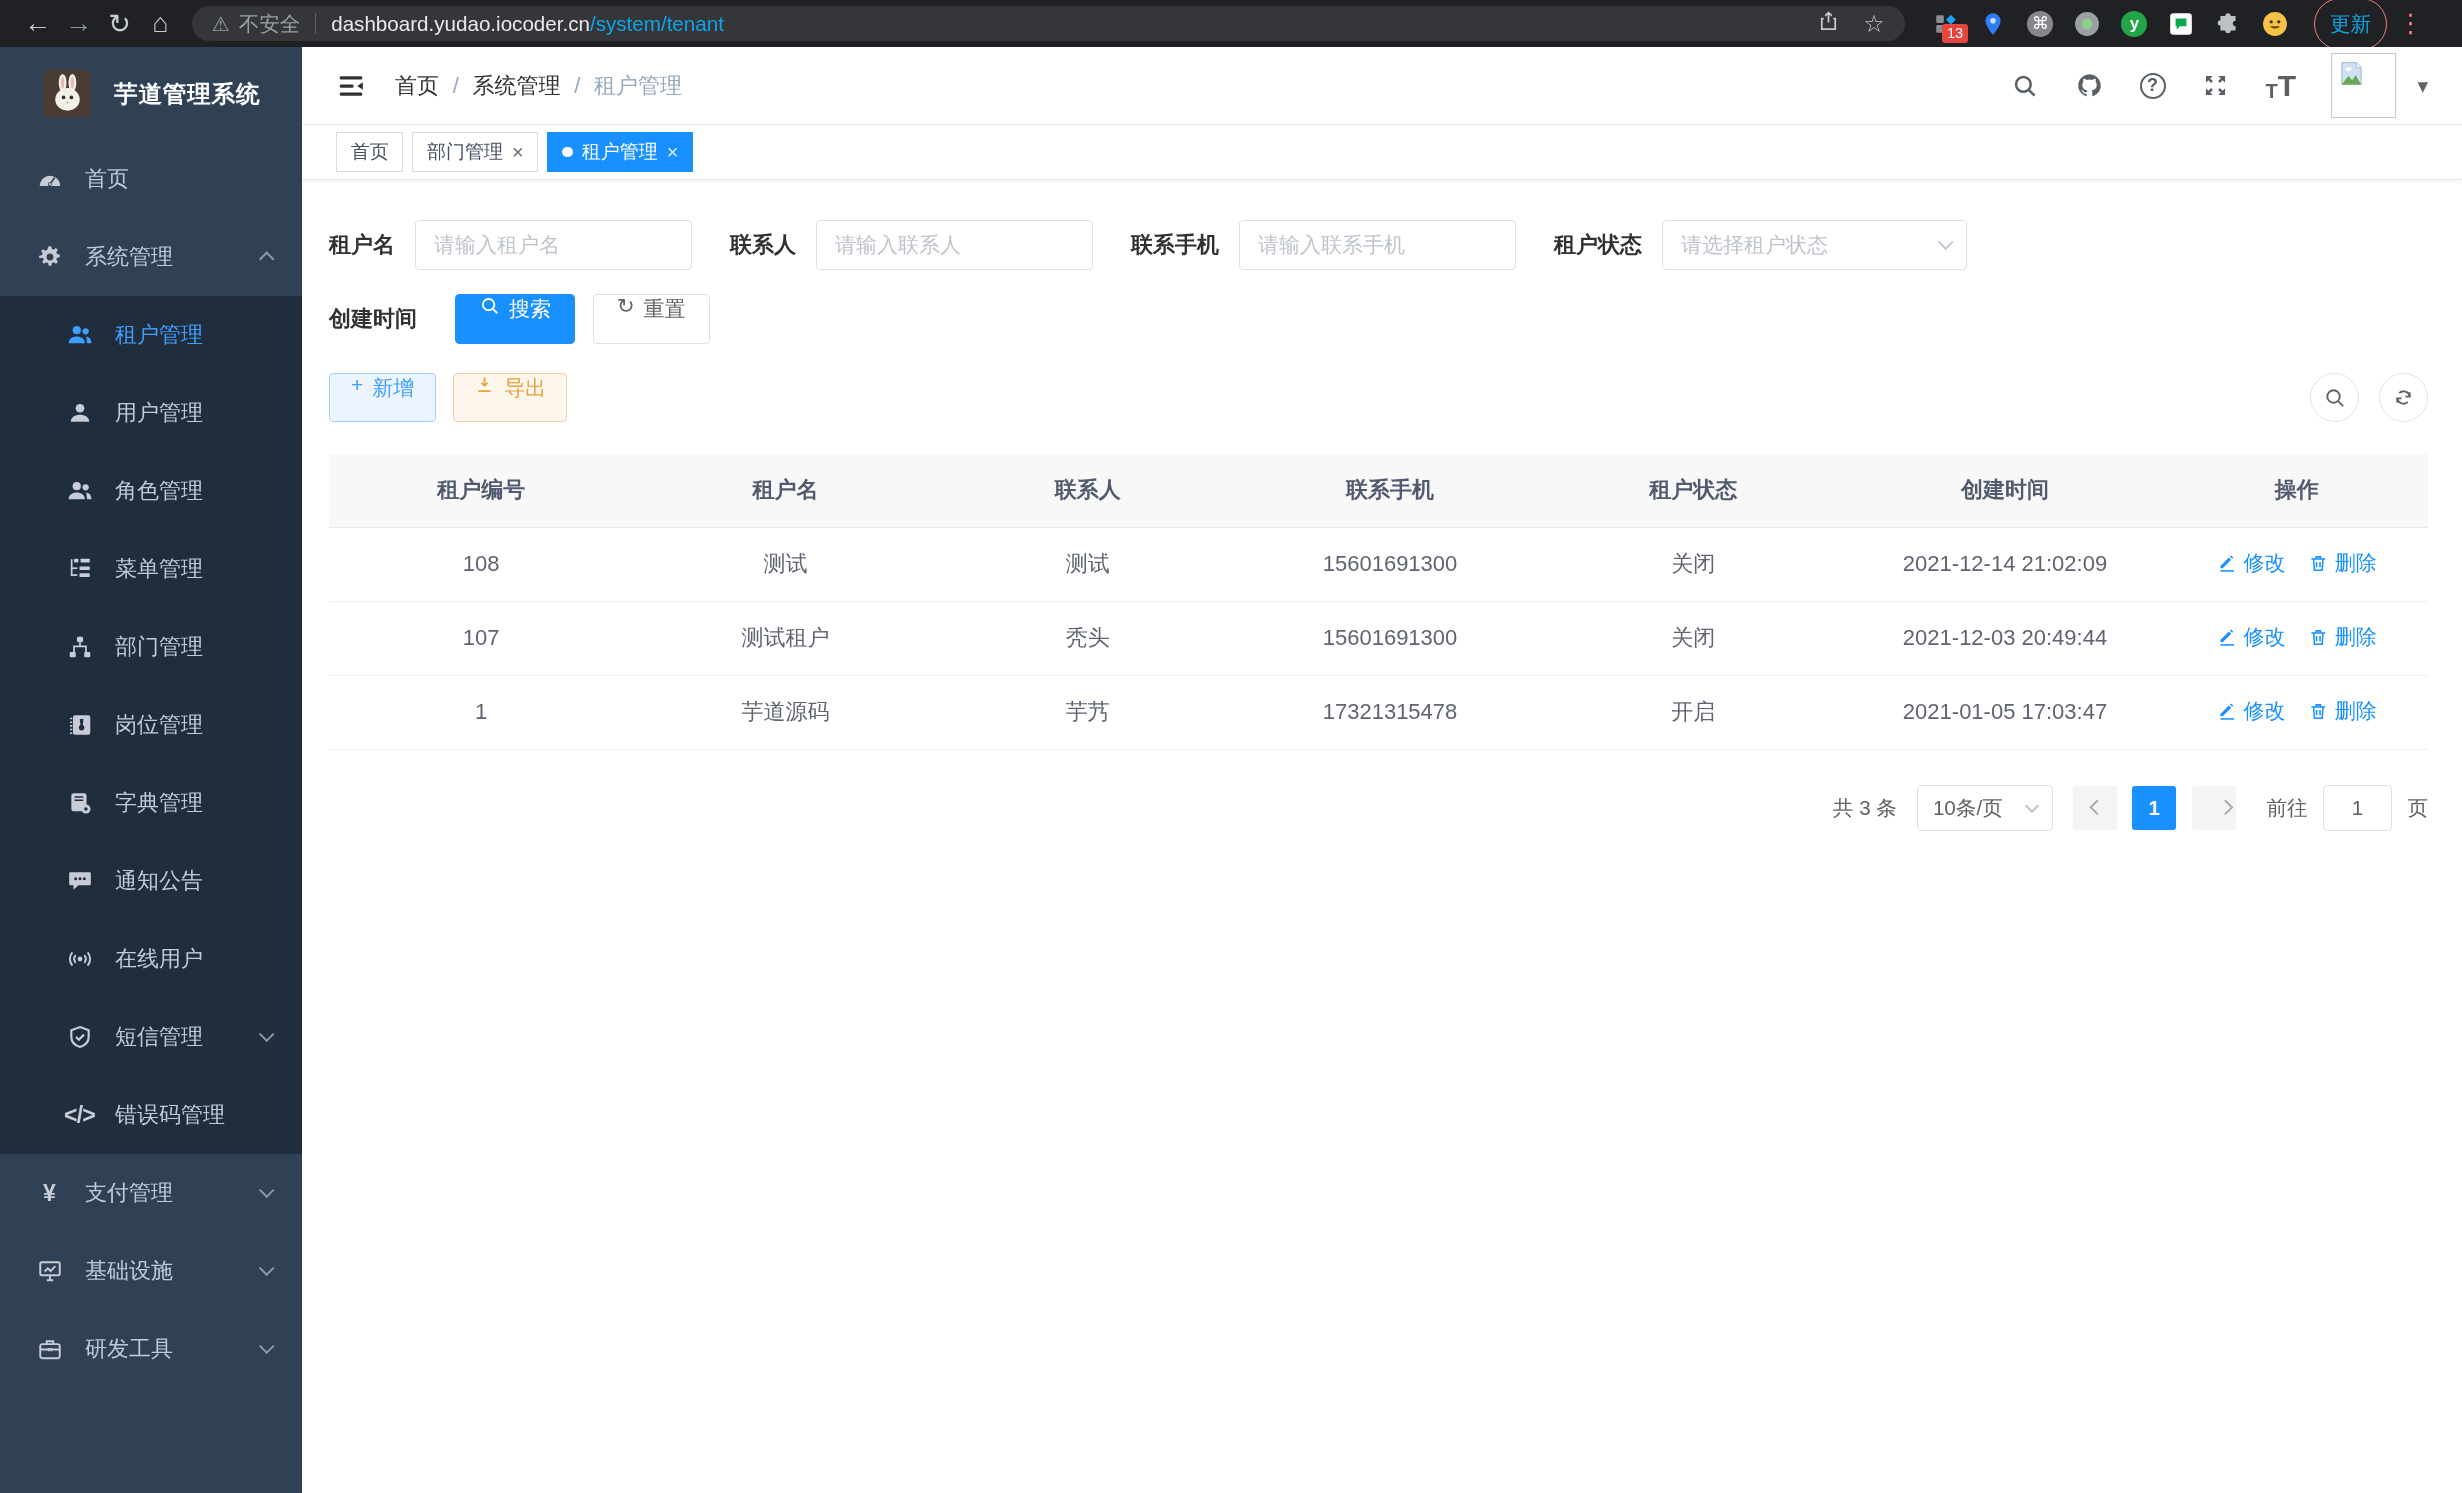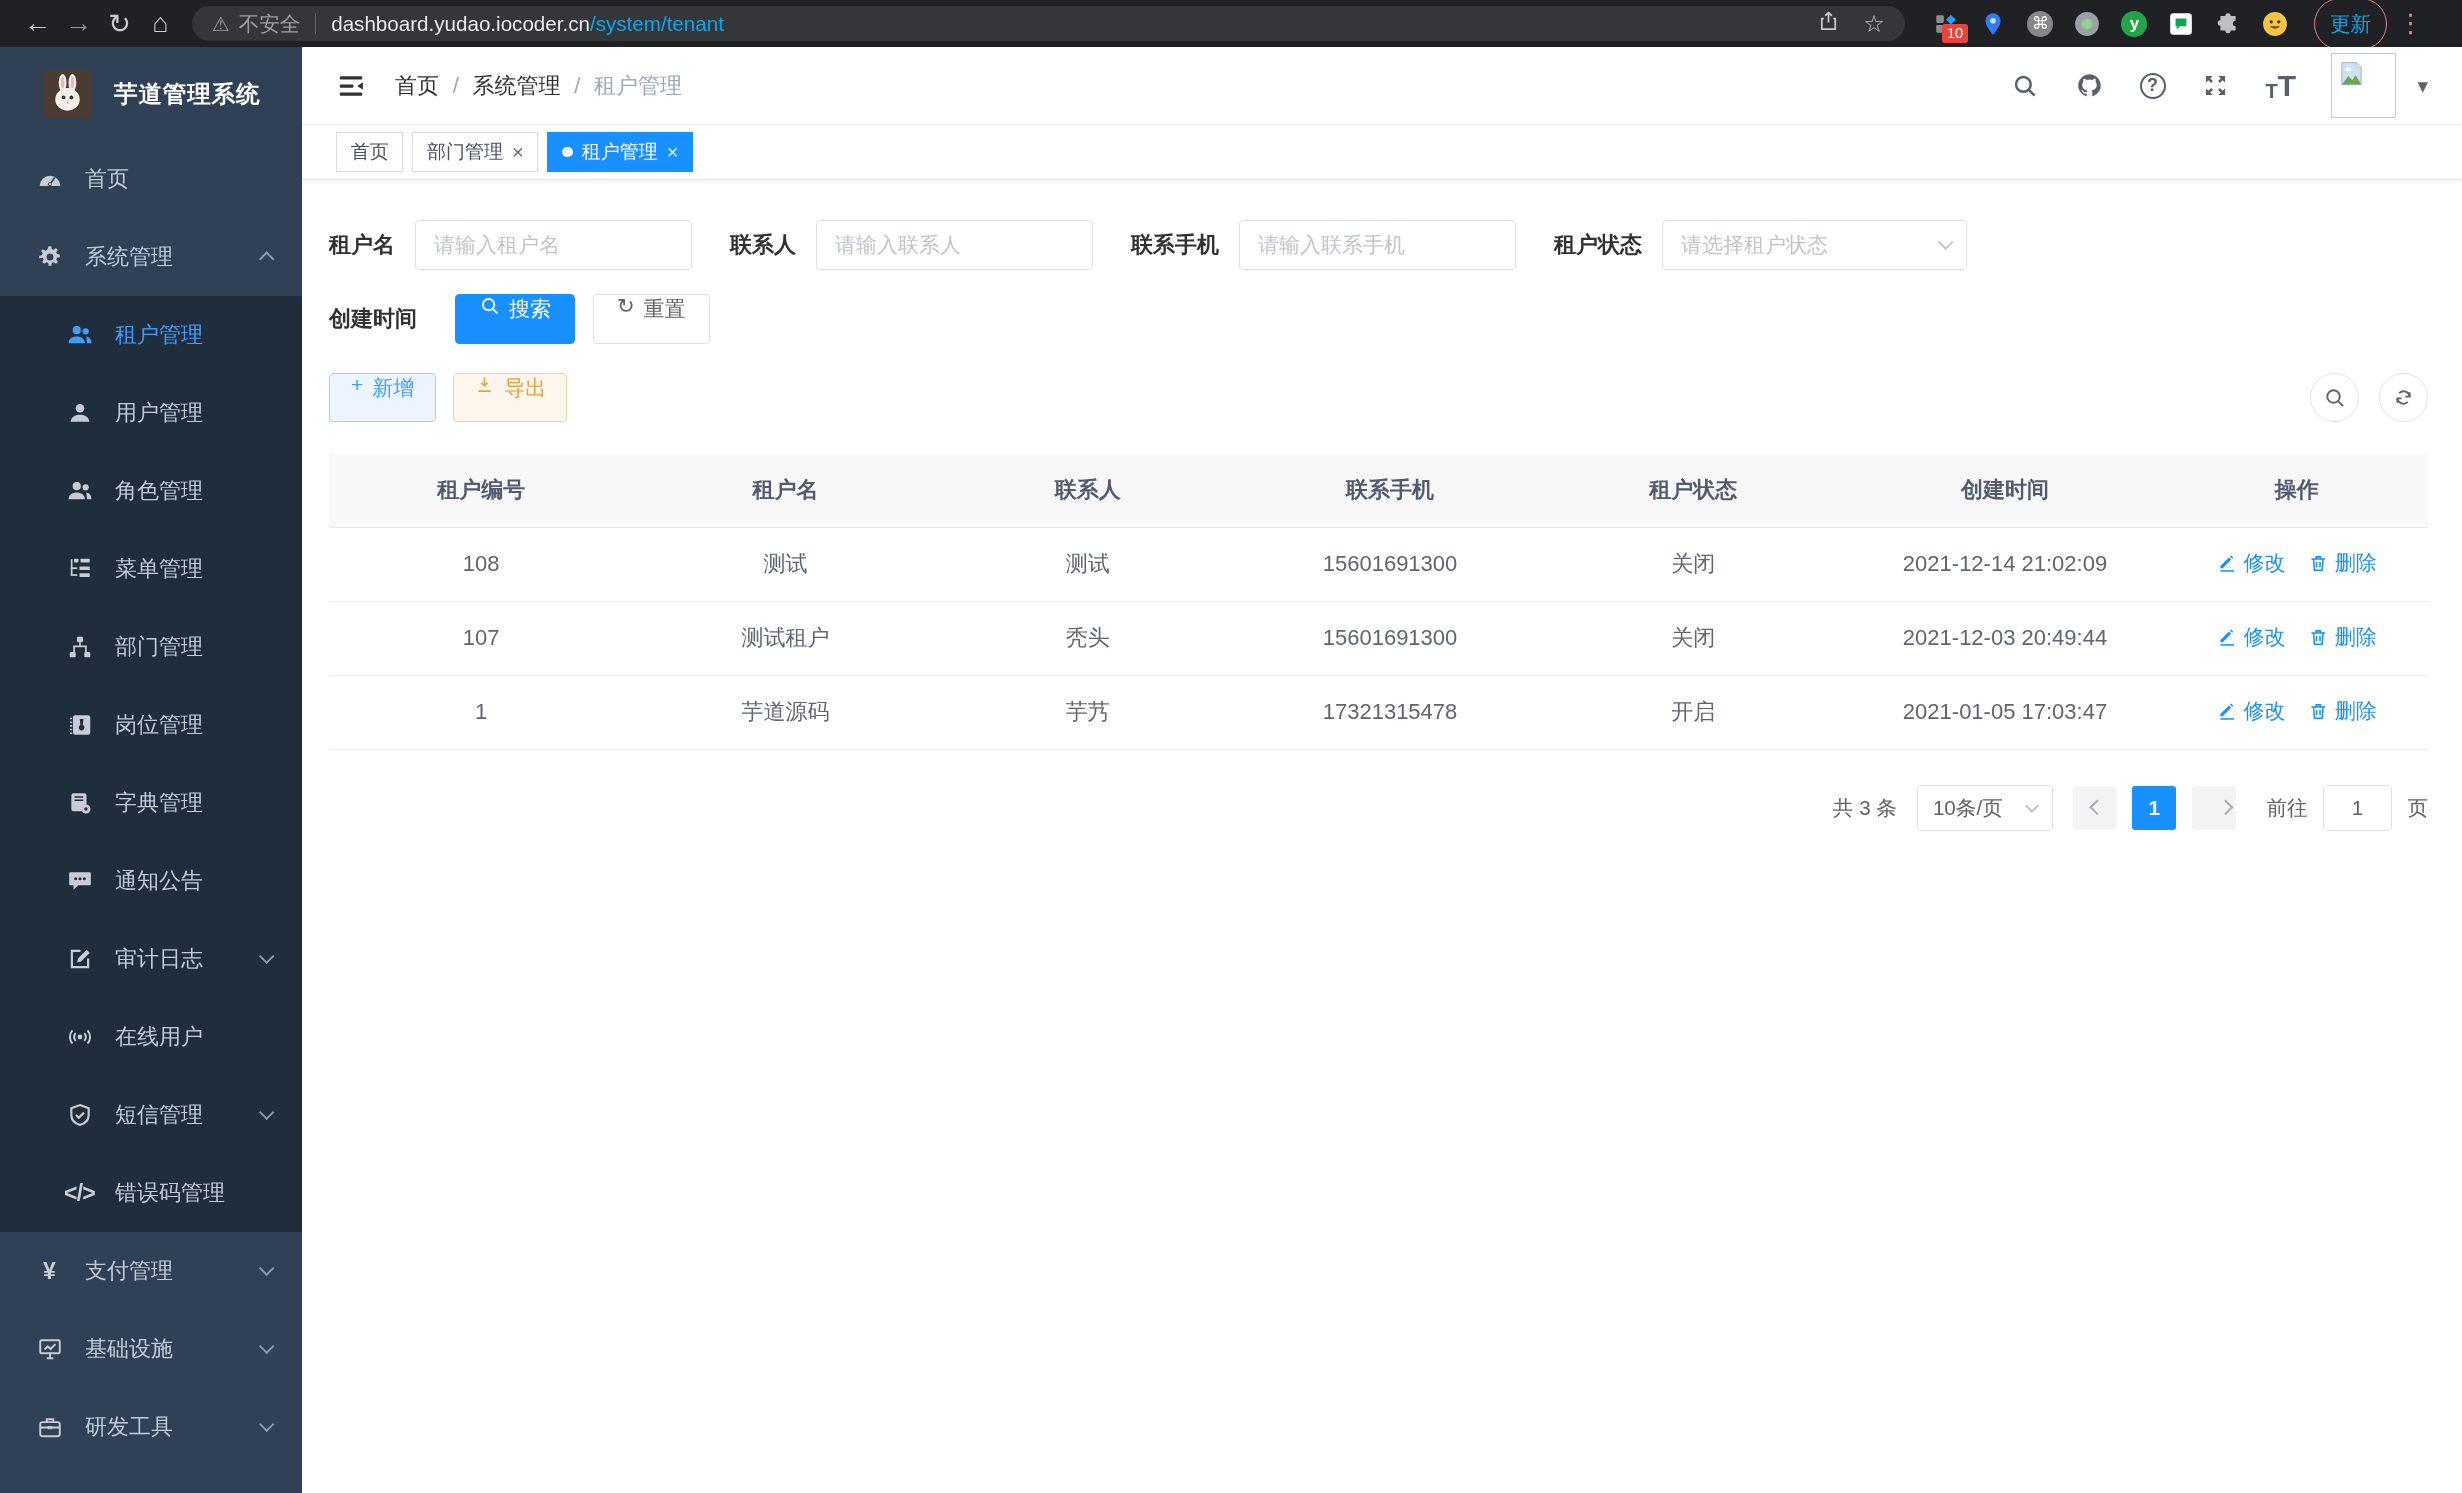--- a/index.html
+++ b/index.html
@@ -170,21 +170,21 @@
       </span>
     </div>
 
     <div class="extensions">
       <span class="ext">
         <svg viewBox="0 0 24 24">
             <rect x="3" y="4" width="7" height="7" rx="1" fill="#8a8d91"></rect>
             <rect x="3" y="13" width="7" height="7" rx="1" fill="#8a8d91"></rect>
             <path d="M16.5 3.5l4.5 4.5-4.5 4.5L12 8z" fill="#1aa3ff"></path>
           </svg>
-        <span class="badge">10</span>
+        <span class="badge">13</span>
       </span>
       <span class="ext">
         <svg viewBox="0 0 24 24">
             <path d="M12 2a7 7 0 0 1 7 7c0 5-7 13-7 13S5 14 5 9a7 7 0 0 1 7-7z" fill="#2f7cf6"></path>
             <circle cx="12" cy="9" r="2.6" fill="#cfe0ff"></circle>
           </svg>
       </span>
       <span class="ext circle-ext" style="background:#85878a">⌘</span>
       <span class="ext">
         <svg viewBox="0 0 24 24">
@@ -351,30 +351,20 @@
           <svg viewBox="0 0 24 24" fill="currentColor">
               <path d="M3 4h18a1 1 0 0 1 1 1v10a1 1 0 0 1-1 1H10.5L6 20v-4H3a1 1 0 0 1-1-1V5a1 1 0 0 1 1-1z"></path>
               <circle cx="8" cy="10" r="1.4" fill="#1f2d3d"></circle>
               <circle cx="12" cy="10" r="1.4" fill="#1f2d3d"></circle>
               <circle cx="16" cy="10" r="1.4" fill="#1f2d3d"></circle>
             </svg>
         </span>
         <span>通知公告</span>
       </div>
 
-      <div class="m-item sub">
-        <span class="ico">
-          <svg viewBox="0 0 24 24" fill="none" stroke="currentColor" stroke-width="2">
-              <path d="M12.5 4.5H4.5v15h15v-8"></path>
-              <path d="M10 14.5l2.7-.6 7.6-7.6-2.1-2.1-7.6 7.6z" fill="currentColor" stroke-width="1"></path>
-            </svg>
-        </span>
-        <span>审计日志</span>
-        <i class="chev down"></i>
-      </div>
 
       <div class="m-item sub">
         <span class="ico">
           <svg viewBox="0 0 24 24" fill="none" stroke="currentColor" stroke-width="1.8">
               <circle cx="12" cy="12" r="2.2" fill="currentColor" stroke="none"></circle>
               <path d="M8 8.5a5.5 5.5 0 0 0 0 7M16 8.5a5.5 5.5 0 0 1 0 7M5 5.8a9.5 9.5 0 0 0 0 12.4M19 5.8a9.5 9.5 0 0 1 0 12.4"></path>
             </svg>
         </span>
         <span>在线用户</span>
       </div>

